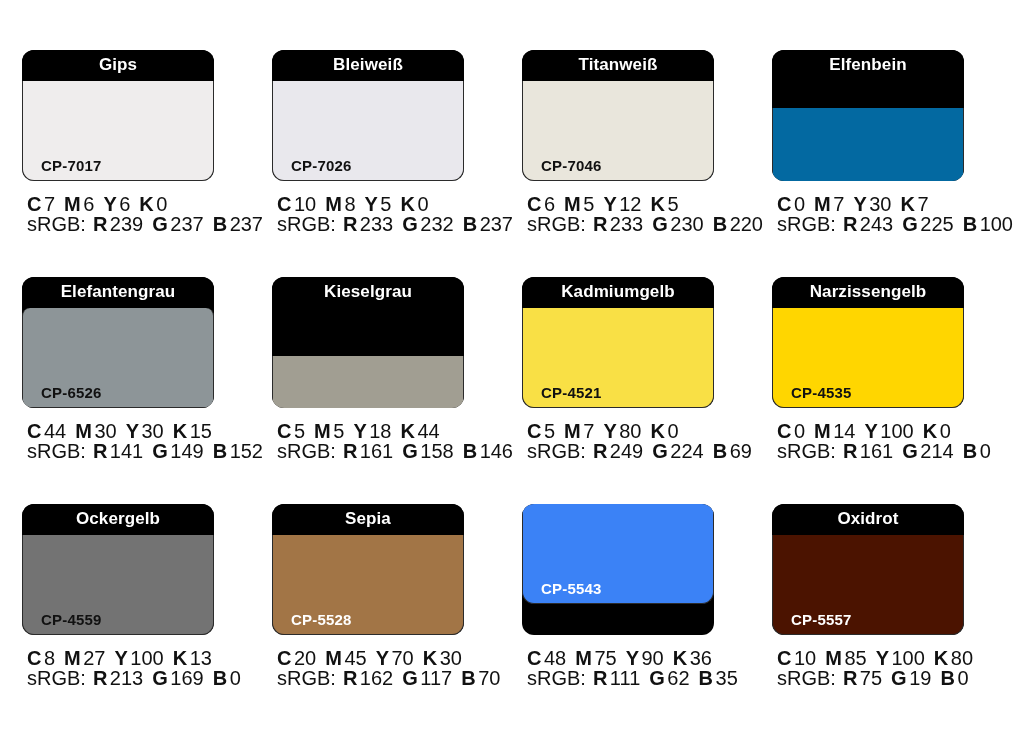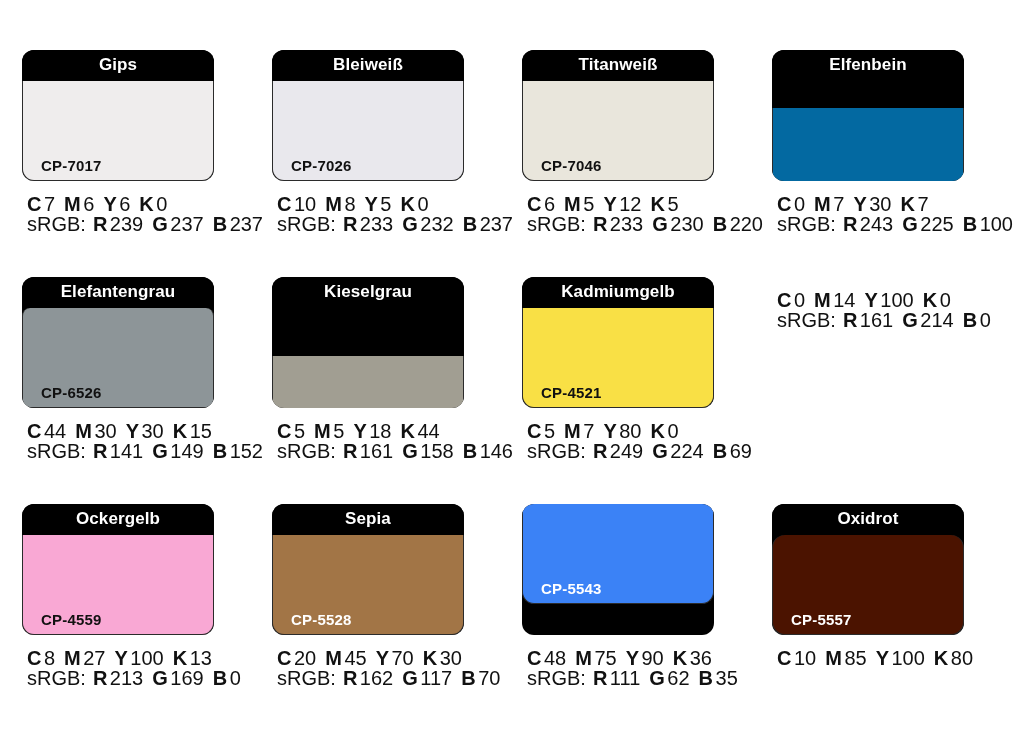--- a/index.html
+++ b/index.html
@@ -179,29 +179,35 @@
         <div class="card-color" style="background: rgb(249, 224, 69);">
           <div class="card-code">CP-4521</div>
         </div>
       </div>
       <div class="card-values">
         <div class="value-line"><span class="pair"><span class="k">C</span><span class="v">5</span></span><span class="pair"><span class="k">M</span><span class="v">7</span></span><span class="pair"><span class="k">Y</span><span class="v">80</span></span><span class="pair"><span class="k">K</span><span class="v">0</span></span></div>
         <div class="value-line"><span class="srgb-label">sRGB:</span><span class="pair"><span class="k">R</span><span class="v">249</span></span><span class="pair"><span class="k">G</span><span class="v">224</span></span><span class="pair"><span class="k">B</span><span class="v">69</span></span></div>
       </div>
     </div>
     <div class="swatch-card">
+      <div class="card-block">
+        <div class="card-header">Narzissengelb</div>
+        <div class="card-color" style="background: rgb(255, 214, 0);">
+          <div class="card-code">CP-4535</div>
+        </div>
+      </div>
       <div class="card-values">
         <div class="value-line"><span class="pair"><span class="k">C</span><span class="v">0</span></span><span class="pair"><span class="k">M</span><span class="v">14</span></span><span class="pair"><span class="k">Y</span><span class="v">100</span></span><span class="pair"><span class="k">K</span><span class="v">0</span></span></div>
         <div class="value-line"><span class="srgb-label">sRGB:</span><span class="pair"><span class="k">R</span><span class="v">161</span></span><span class="pair"><span class="k">G</span><span class="v">214</span></span><span class="pair"><span class="k">B</span><span class="v">0</span></span></div>
       </div>
     </div>
     <div class="swatch-card">
       <div class="card-block">
         <div class="card-header">Ockergelb</div>
-        <div class="card-color" style="background: #f9a8d4; text-decoration: underline;">
+        <div class="card-color" style="background: #737373; text-decoration: underline;">
           <div class="card-code">CP-4559</div>
         </div>
       </div>
       <div class="card-values">
         <div class="value-line"><span class="pair"><span class="k">C</span><span class="v">8</span></span><span class="pair"><span class="k">M</span><span class="v">27</span></span><span class="pair"><span class="k">Y</span><span class="v">100</span></span><span class="pair"><span class="k">K</span><span class="v">13</span></span></div>
         <div class="value-line"><span class="srgb-label">sRGB:</span><span class="pair"><span class="k">R</span><span class="v">213</span></span><span class="pair"><span class="k">G</span><span class="v">169</span></span><span class="pair"><span class="k">B</span><span class="v">0</span></span></div>
       </div>
     </div>
     <div class="swatch-card">
       <div class="card-block">
@@ -222,21 +228,22 @@
         </div>
       </div>
       <div class="card-values">
         <div class="value-line"><span class="pair"><span class="k">C</span><span class="v">48</span></span><span class="pair"><span class="k">M</span><span class="v">75</span></span><span class="pair"><span class="k">Y</span><span class="v">90</span></span><span class="pair"><span class="k">K</span><span class="v">36</span></span></div>
         <div class="value-line"><span class="srgb-label">sRGB:</span><span class="pair"><span class="k">R</span><span class="v">111</span></span><span class="pair"><span class="k">G</span><span class="v">62</span></span><span class="pair"><span class="k">B</span><span class="v">35</span></span></div>
       </div>
     </div>
     <div class="swatch-card">
       <div class="card-block">
         <div class="card-header">Oxidrot</div>
-        <div class="card-color" style="background: rgb(75, 19, 0); border-radius: 13px;">
+        <div class="card-color" style="background: rgb(75, 19, 0);">
           <div class="card-code light">CP-5557</div>
         </div>
       </div>
       <div class="card-values">
         <div class="value-line"><span class="pair"><span class="k">C</span><span class="v">10</span></span><span class="pair"><span class="k">M</span><span class="v">85</span></span><span class="pair"><span class="k">Y</span><span class="v">100</span></span><span class="pair"><span class="k">K</span><span class="v">80</span></span></div>
+        <div class="value-line"><span class="srgb-label">sRGB:</span><span class="pair"><span class="k">R</span><span class="v">75</span></span><span class="pair"><span class="k">G</span><span class="v">19</span></span><span class="pair"><span class="k">B</span><span class="v">0</span></span></div>
       </div>
     </div>
   </div>
 
 </body></html>

